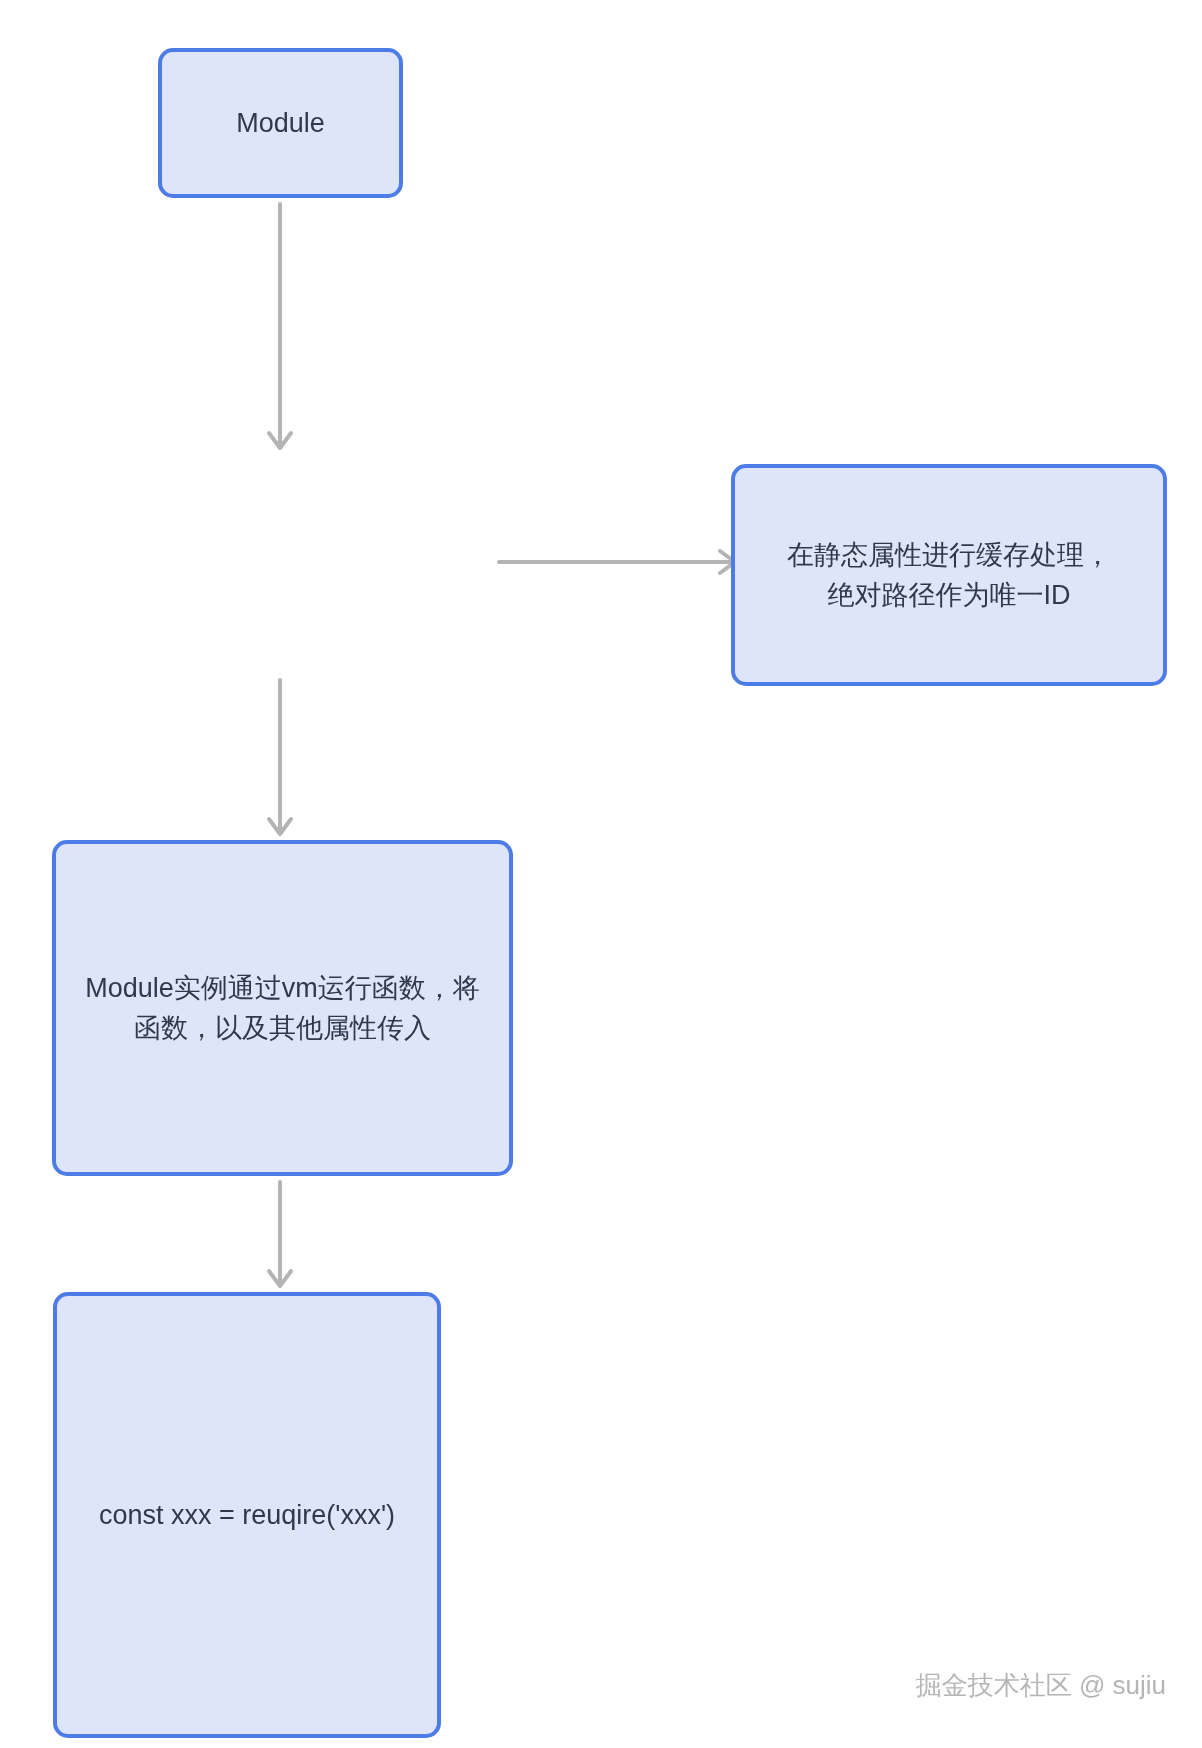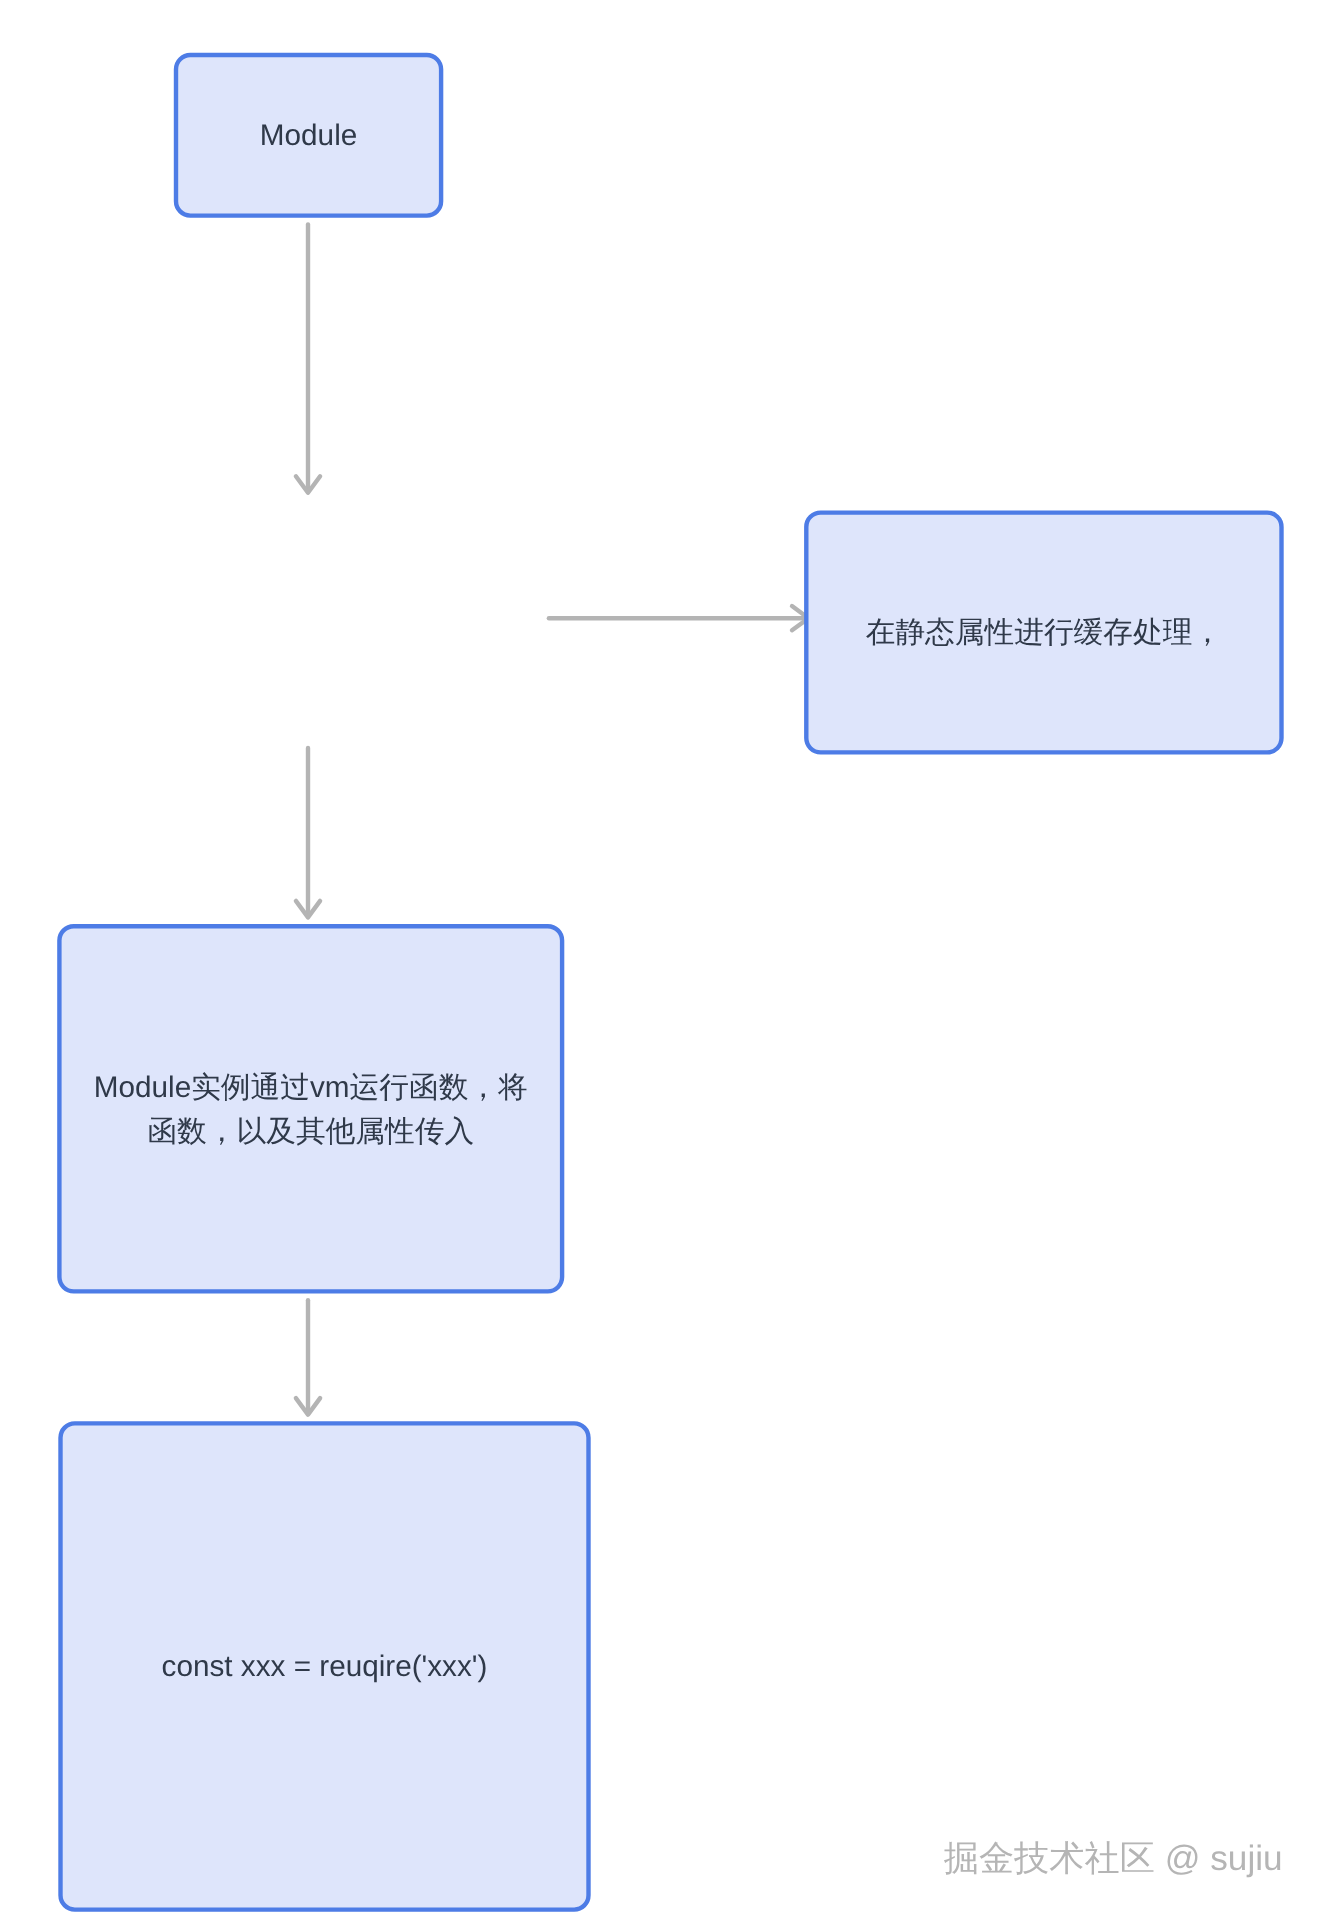--- a/index.html
+++ b/index.html
@@ -38,21 +38,21 @@
     stroke:var(--arrow);
     stroke-width:4;
     fill:none;
     stroke-linecap:round;
     stroke-linejoin:round;
   }
   .watermark{
     position:absolute;
     right:36px;
     top:1668px;
-    font-size:32px;
+    font-size:26px;
     color:var(--watermark);
     text-shadow:2px 2px 0 rgba(255,255,255,0.95);
     white-space:nowrap;
   }
 </style>
 </head>
 <body>
 
 <div class="canvas">
 
@@ -66,36 +66,37 @@
   </svg>
 
 
   <svg class="arrow" style="left:497px;top:548px;" width="242" height="28">
     <line x1="2" y1="14" x2="234" y2="14"></line>
     <polyline points="223,3 238,14 223,25"></polyline>
   </svg>
 
   <div class="node" style="left:731px;top:452px;width:436px;height:222px;margin-top:12px;">
     <div class="line">在静态属性进行缓存处理，</div>
+    <div class="line">绝对路径作为唯一ID</div>
   </div>
 
   <svg class="arrow" style="left:266px;top:678px;" width="28" height="160">
     <line x1="14" y1="2" x2="14" y2="152"></line>
     <polyline points="3,141 14,156 25,141"></polyline>
   </svg>
 
   <div class="node" style="left:52px;top:840px;width:461px;height:336px;border-radius:15px;">
     <div class="line">Module实例通过vm运行函数，将</div>
     <div class="line">函数，以及其他属性传入</div>
   </div>
 
   <svg class="arrow" style="left:266px;top:1180px;" width="28" height="110">
     <line x1="14" y1="2" x2="14" y2="102"></line>
     <polyline points="3,91 14,106 25,91"></polyline>
   </svg>
 
-  <div class="node" style="left:53px;top:1292px;width:484px;height:446px;">
+  <div class="node" style="left:53px;top:1292px;width:388px;height:446px;">
     <div class="line">const xxx = reuqire('xxx')</div>
   </div>
 
   <div class="watermark">掘金技术社区 @ sujiu</div>
 
 </div>
 
 </body></html>

